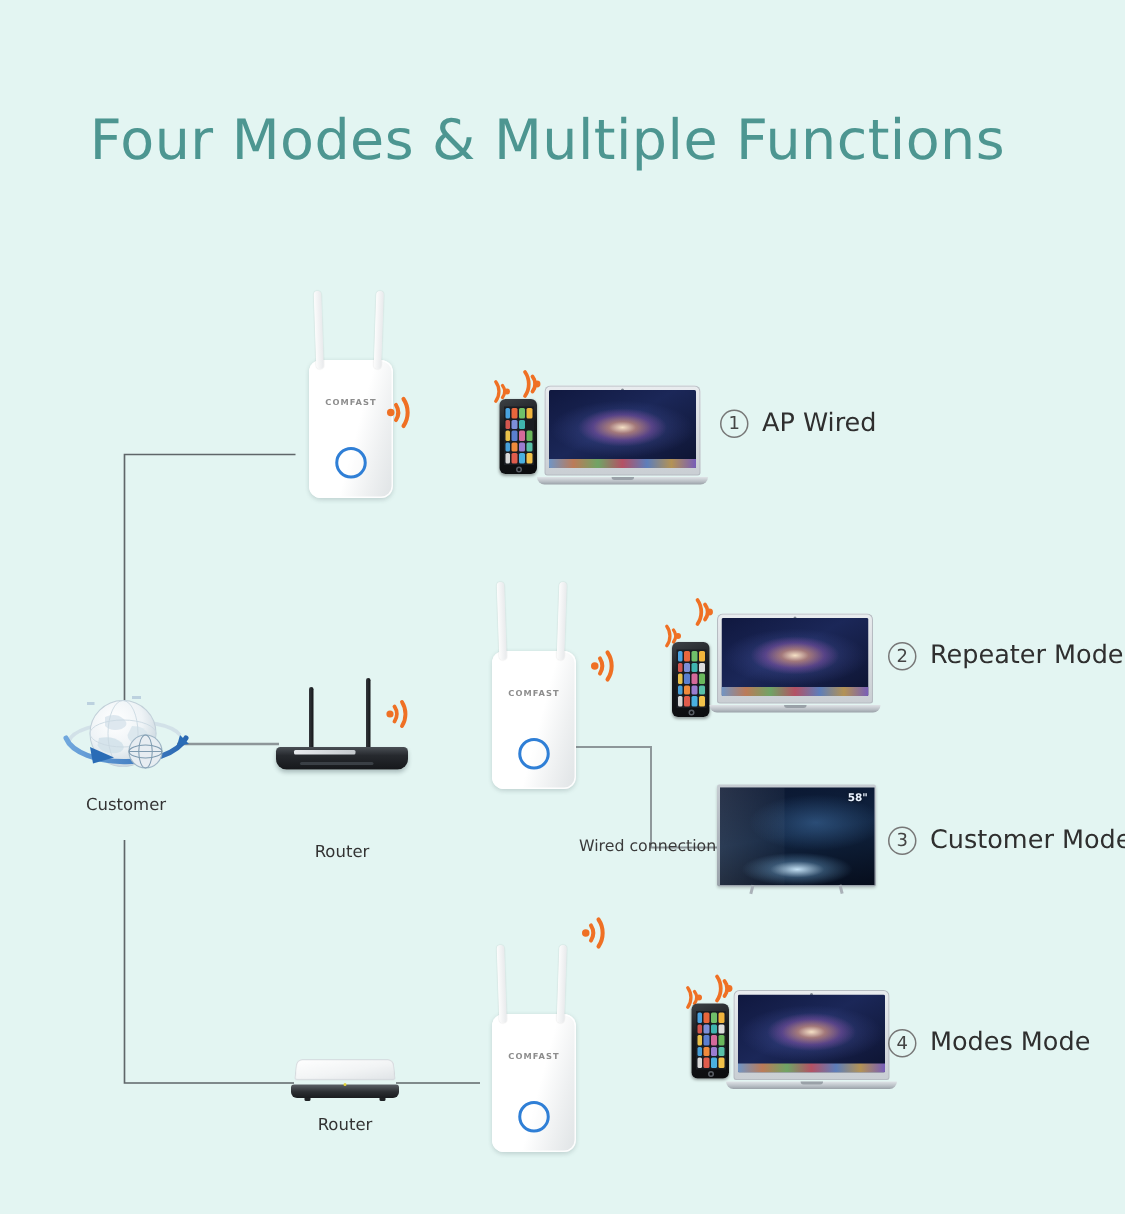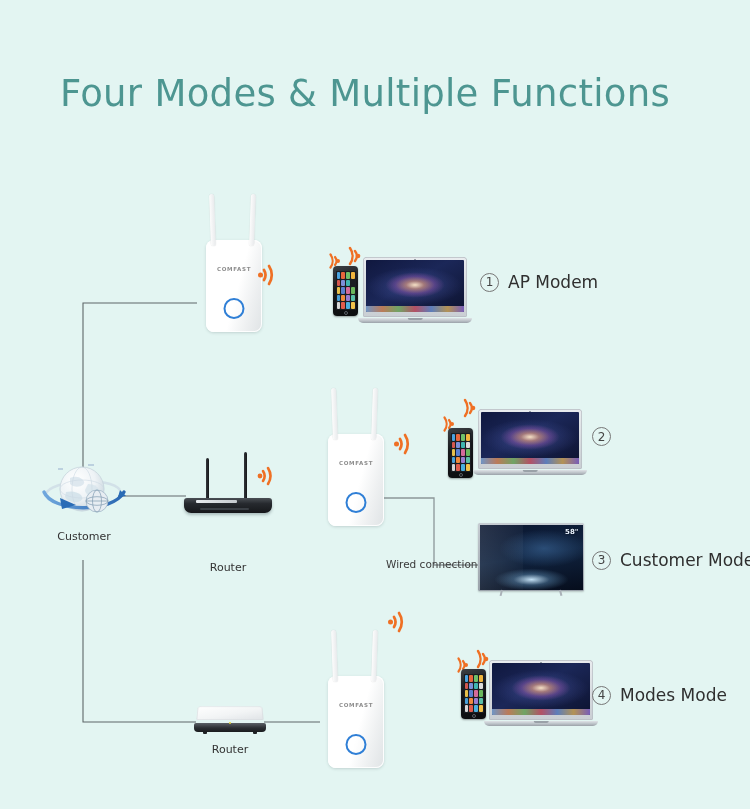--- a/index.html
+++ b/index.html
@@ -435,21 +435,21 @@
     <div class="lid" style="height:60px;">
       <div class="cam"></div>
       <div class="screen"></div>
     </div>
     <div class="base"></div>
     <div class="notch"></div>
   </div>
 
   <div class="mode-label" style="left:480px; top:272px;">
     <span class="mode-num">1</span>
-    <span>AP Modem</span>
+    <span>AP Wired</span>
   </div>
 
   <div class="extender" style="left:328px; top:434px;">
     <div class="ant" style="left:4px; top:-46px; height:52px; transform:rotate(-2deg);"></div>
     <div class="ant" style="left:44px; top:-46px; height:52px; transform:rotate(2deg);"></div>
     <div class="brand">COMFAST</div>
     <div class="led"></div>
   </div>
   <div class="wifi" style="left:392px; top:430px;">
     <svg width="26" height="28" viewBox="0 0 26 28">
@@ -509,20 +509,21 @@
     <div class="lid" style="height:60px;">
       <div class="cam"></div>
       <div class="screen"></div>
     </div>
     <div class="base"></div>
     <div class="notch"></div>
   </div>
 
   <div class="mode-label" style="left:592px; top:427px;">
     <span class="mode-num">2</span>
+    <span>Repeater Mode</span>
   </div>
 
   <div class="caption-wired" style="left:386px; top:558px;">Wired connection</div>
 
   <div class="tv" style="left:478px; top:523px; width:106px; height:68px;">
     <div class="frame">
       <div class="tvscreen">
         <span class="size">58"</span>
       </div>
     </div>

